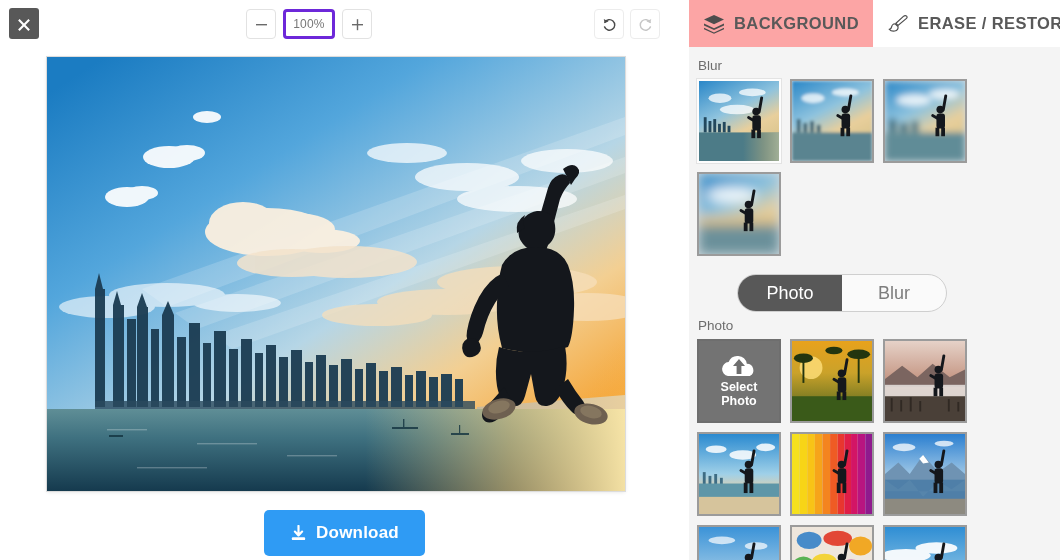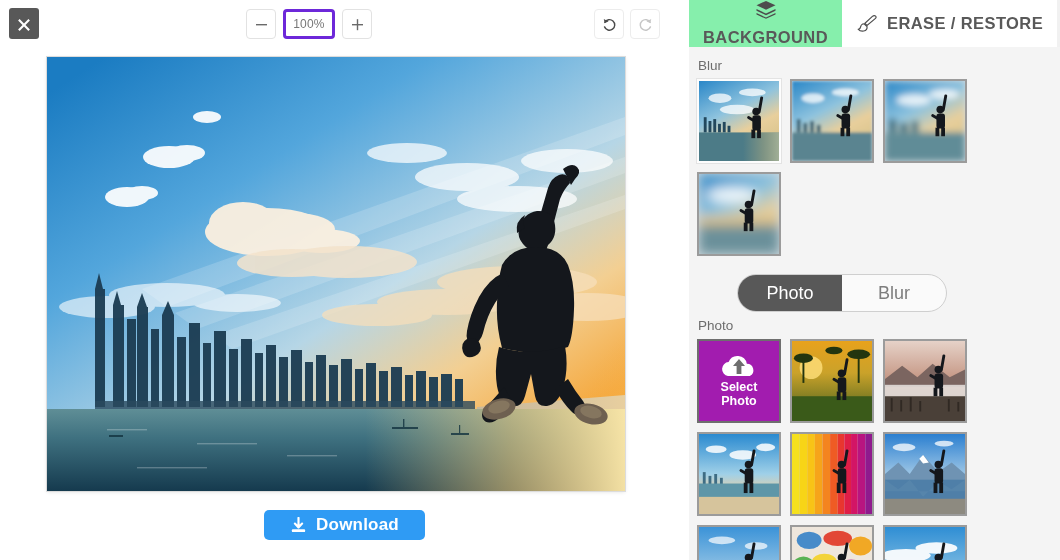--- a/index.html
+++ b/index.html
@@ -83,21 +83,21 @@
   .download-row {
     position: absolute; left: 0; top: 510px;
     width: 689px;
     display: flex; justify-content: center;
   }
   .download-btn {
     display: flex; align-items: center; gap: 9px;
     background: #2f9bf4;
     color: #fff;
     border: none; border-radius: 5px;
-    height: 30px;
+    height: 46px;
     padding: 0 26px;
     font-size: 17px; font-weight: bold;
     cursor: pointer;
     letter-spacing: .2px;
   }
 
   
   .panel {
     position: relative;
     width: 371px; height: 560px;
@@ -113,21 +113,21 @@
     display: flex; align-items: center; gap: 9px;
     height: 47px;
     padding: 0 14px;
     cursor: pointer;
     font-size: 16.5px;
     font-weight: bold;
     letter-spacing: .4px;
     color: #595959;
     white-space: nowrap;
   }
-  .ptab.inactive { background: #86efac; flex-direction: column; }
+  .ptab.inactive { background: #fca5a5; }
   .ptab.active { background: #ffffff; }
 
   .panel-body {
     position: absolute; left:0; top:47px;
     width: 371px; height: 513px;
     background: #f4f4f4;
     padding: 8px 0 4px 8px;
   }
   .sec-label {
     font-size: 13.5px; color: #6d6d6d;
@@ -158,21 +158,21 @@
     display: flex; align-items: center; justify-content: center;
     width: 104px; height: 100%;
     font-size: 18px;
     cursor: pointer;
     color: #7d7d7d;
   }
   .seg-opt.on { background: #585858; color: #fff; }
 
   .select-photo {
     width: 84px; height: 84px;
-    background: #a21caf;
+    background: #737373;
     border: 2px solid #6e6e6e;
     display: flex; flex-direction: column;
     align-items: center; justify-content: center;
     color: #fff; cursor: pointer;
     gap: 1px;
   }
   .sp-txt { font-size: 12.5px; font-weight: bold; line-height: 1.08; text-align: center; }
 </style>
 </head>
 <body>

